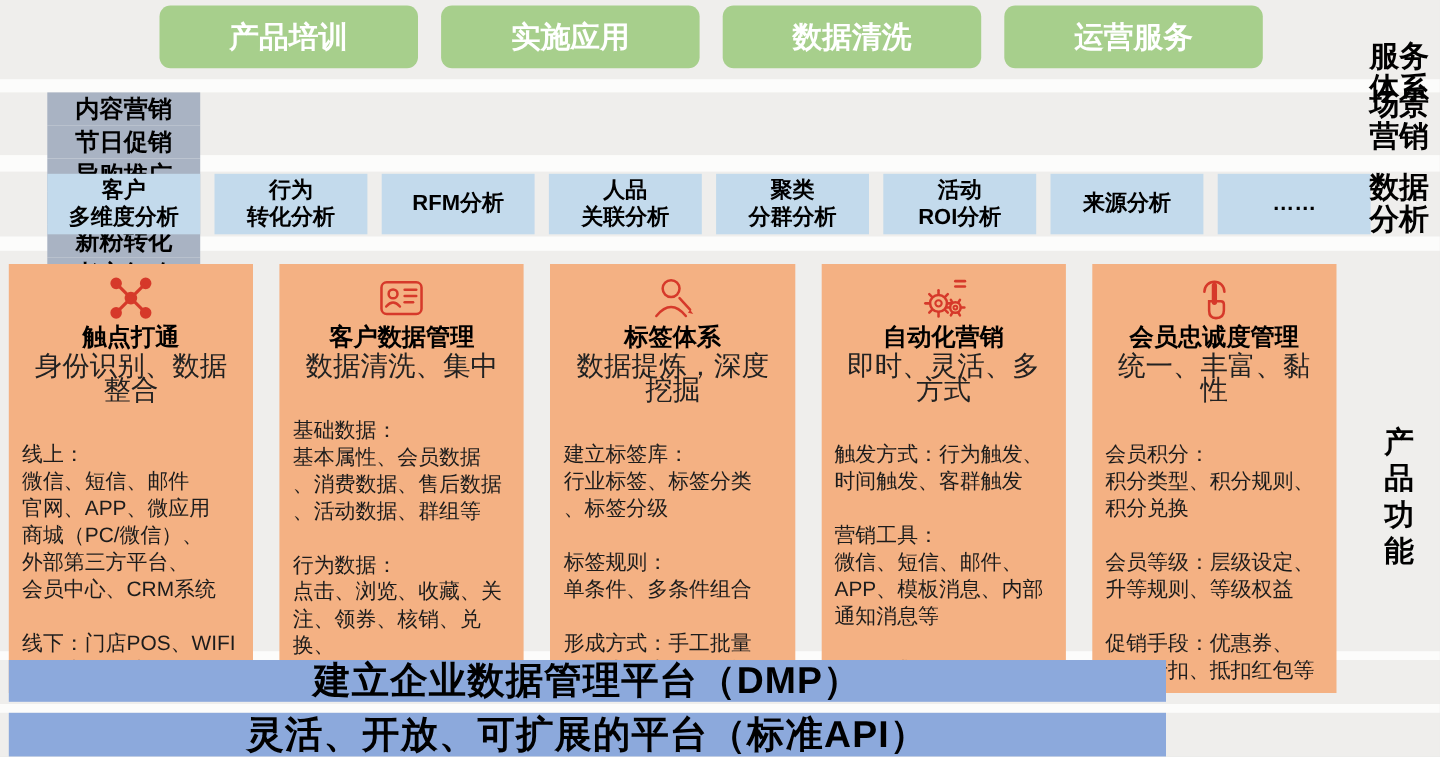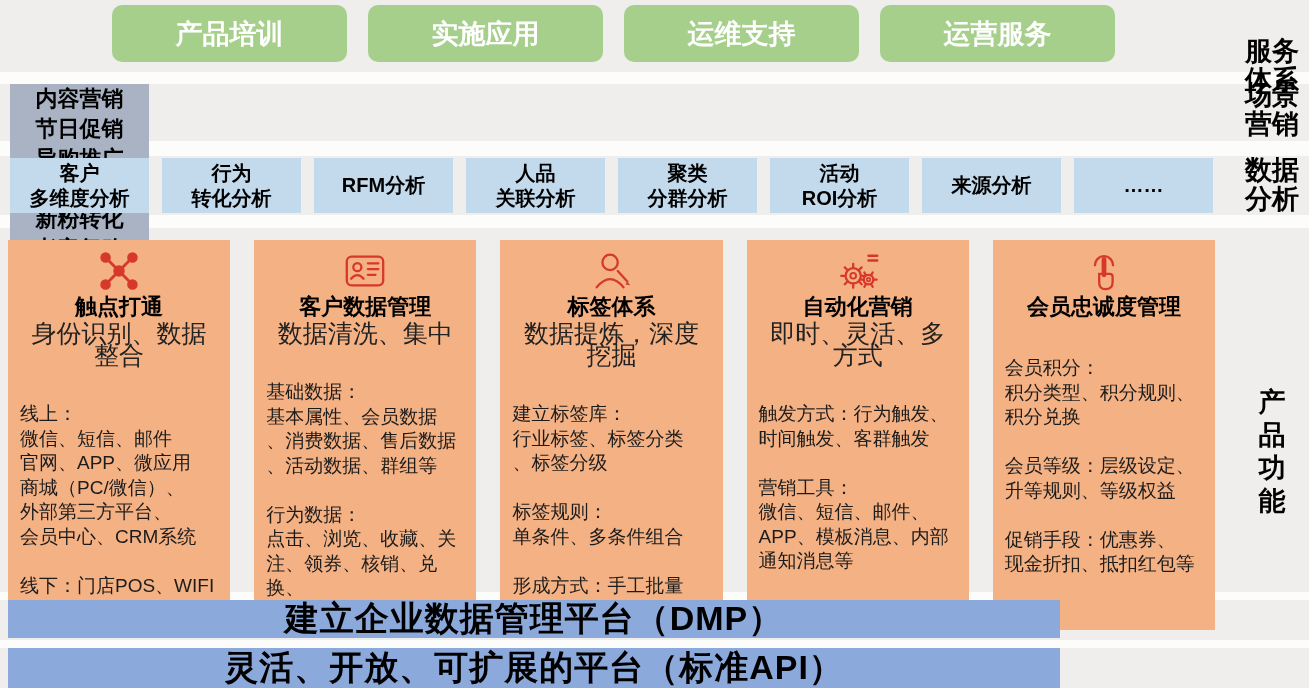--- a/index.html
+++ b/index.html
@@ -8,21 +8,21 @@
     background:#efeeec;
     font-family:"Liberation Sans","DejaVu Sans",sans-serif;
   }
   .strip{position:absolute;left:0;width:1309px;background:#fcfcfb;}
   #strip1{top:72px;height:12px;}
   #strip2{top:141px;height:15px;}
   #strip3{top:215px;height:13px;}
   #strip4{top:592px;height:8px;}
   #strip5{top:640px;height:8px;}
 
-  .row{position:absolute;display:flex;justify-content:space-between;}
+  .row{position:absolute;display:flex;justify-content:space-between;margin-left:33px;}
 
   
   #service-row{left:112px;top:5px;width:1003px;height:57px;}
   .pill{
     width:235px;height:57px;background:#a7cf8c;border-radius:10px;
     color:#ffffff;font-weight:bold;font-size:27px;
     display:flex;align-items:center;justify-content:center;
   }
 
   
@@ -85,21 +85,21 @@
 
   <div class="strip" id="strip1"></div>
   <div class="strip" id="strip2"></div>
   <div class="strip" id="strip3"></div>
   <div class="strip" id="strip4"></div>
   <div class="strip" id="strip5"></div>
 
   <div class="row" id="service-row">
     <div class="pill">产品培训</div>
     <div class="pill">实施应用</div>
-    <div class="pill">运维支持</div>
+    <div class="pill">数据清洗</div>
     <div class="pill">运营服务</div>
   </div>
 
   <div class="row" id="scenario-row">
     <div class="gtile">内容营销</div>
     <div class="gtile">节日促销</div>
     <div class="gtile">导购推广</div>
     <div class="gtile">口碑裂变</div>
     <div class="gtile">新粉转化</div>
     <div class="gtile">老客复购</div>
@@ -240,20 +240,21 @@
 
     <div class="card">
       <div class="icon">
         <svg class="ic" width="46" height="44" viewBox="0 0 48 44" fill="none" stroke="#d6392a" stroke-width="2.4" stroke-linecap="round">
           <path d="M14.5 16 a9.5 9.5 0 1 1 19 0"></path>
           <line x1="24" y1="10" x2="24" y2="26" stroke-width="5"></line>
           <path d="M19 25 L19 34 Q19 41 25.5 41 Q33 41 33 33.5 L33 28 Q33 25 30 25 Z"></path>
         </svg>
       </div>
       <h3>会员忠诚度管理</h3>
+      <div class="sub">统一、丰富、黏性</div>
       <div class="body">会员积分：
 积分类型、积分规则、
 积分兑换
 
 会员等级：层级设定、
 升等规则、等级权益
 
 促销手段：优惠券、
 现金折扣、抵扣红包等</div>
     </div>

